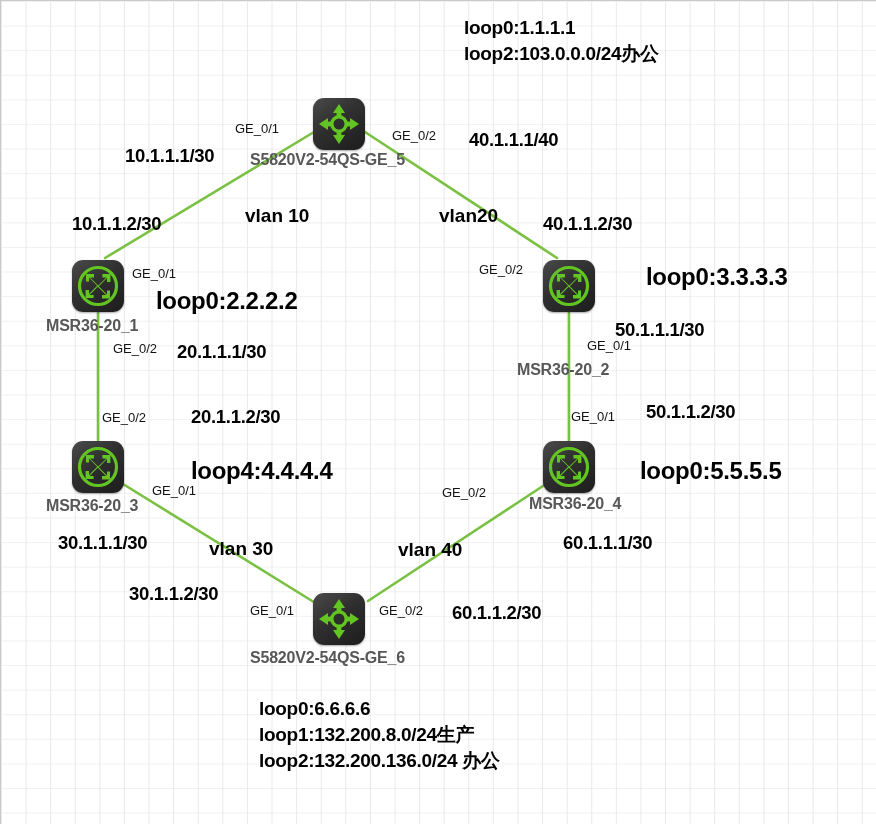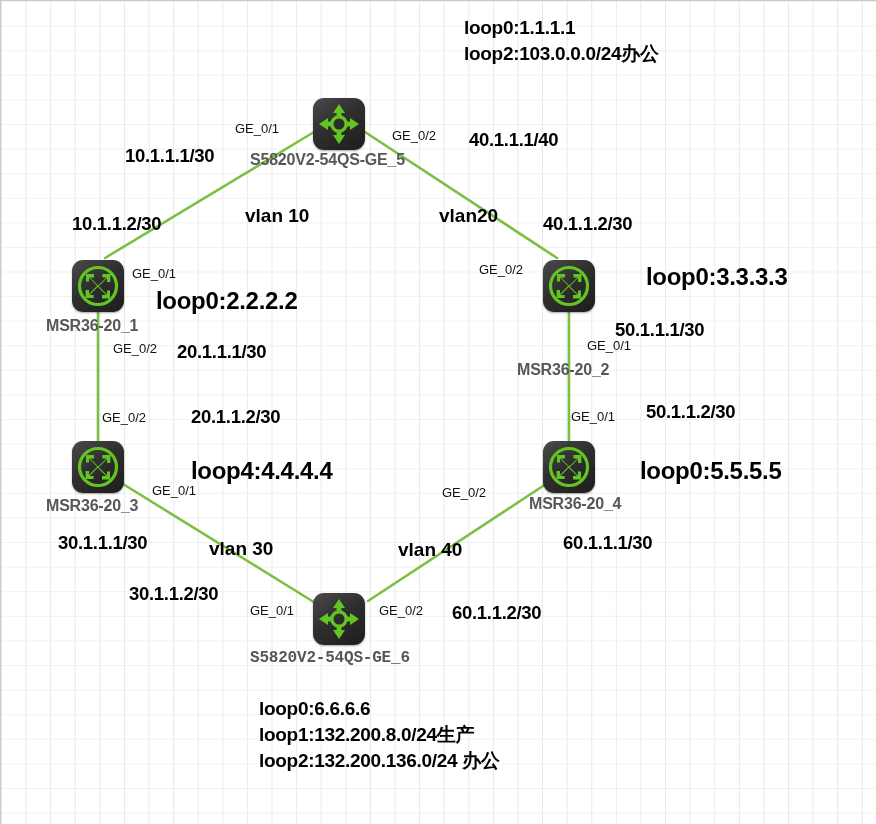--- a/index.html
+++ b/index.html
@@ -182,21 +182,21 @@
           <polygon points="26,46 32,37 20,37"></polygon>
           <rect x="23.6" y="34" width="4.8" height="4.5"></rect>
           <polygon points="6,26 15,20 15,32"></polygon>
           <rect x="13.5" y="23.6" width="4.5" height="4.8"></rect>
           <polygon points="46,26 37,20 37,32"></polygon>
           <rect x="34" y="23.6" width="4.5" height="4.8"></rect>
         </g>
       </svg>
     </span>
   </div>
-  <div class="node-name" style="left:249px; top:648px;font-family:Liberation Mono, monospace;">S5820V2-54QS-GE_6</div>
+  <div class="node-name" style="left:249px; top:648px;">S5820V2-54QS-GE_6</div>
 
   <div class="iface" style="left:234px; top:120px;">GE_0/1</div>
   <div class="iface" style="left:391px; top:127px;">GE_0/2</div>
 
   <div class="iface" style="left:131px; top:265px;">GE_0/1</div>
   <div class="iface" style="left:112px; top:340px;">GE_0/2</div>
 
   <div class="iface" style="left:478px; top:261px;">GE_0/2</div>
   <div class="iface" style="left:586px; top:337px;">GE_0/1</div>
 

